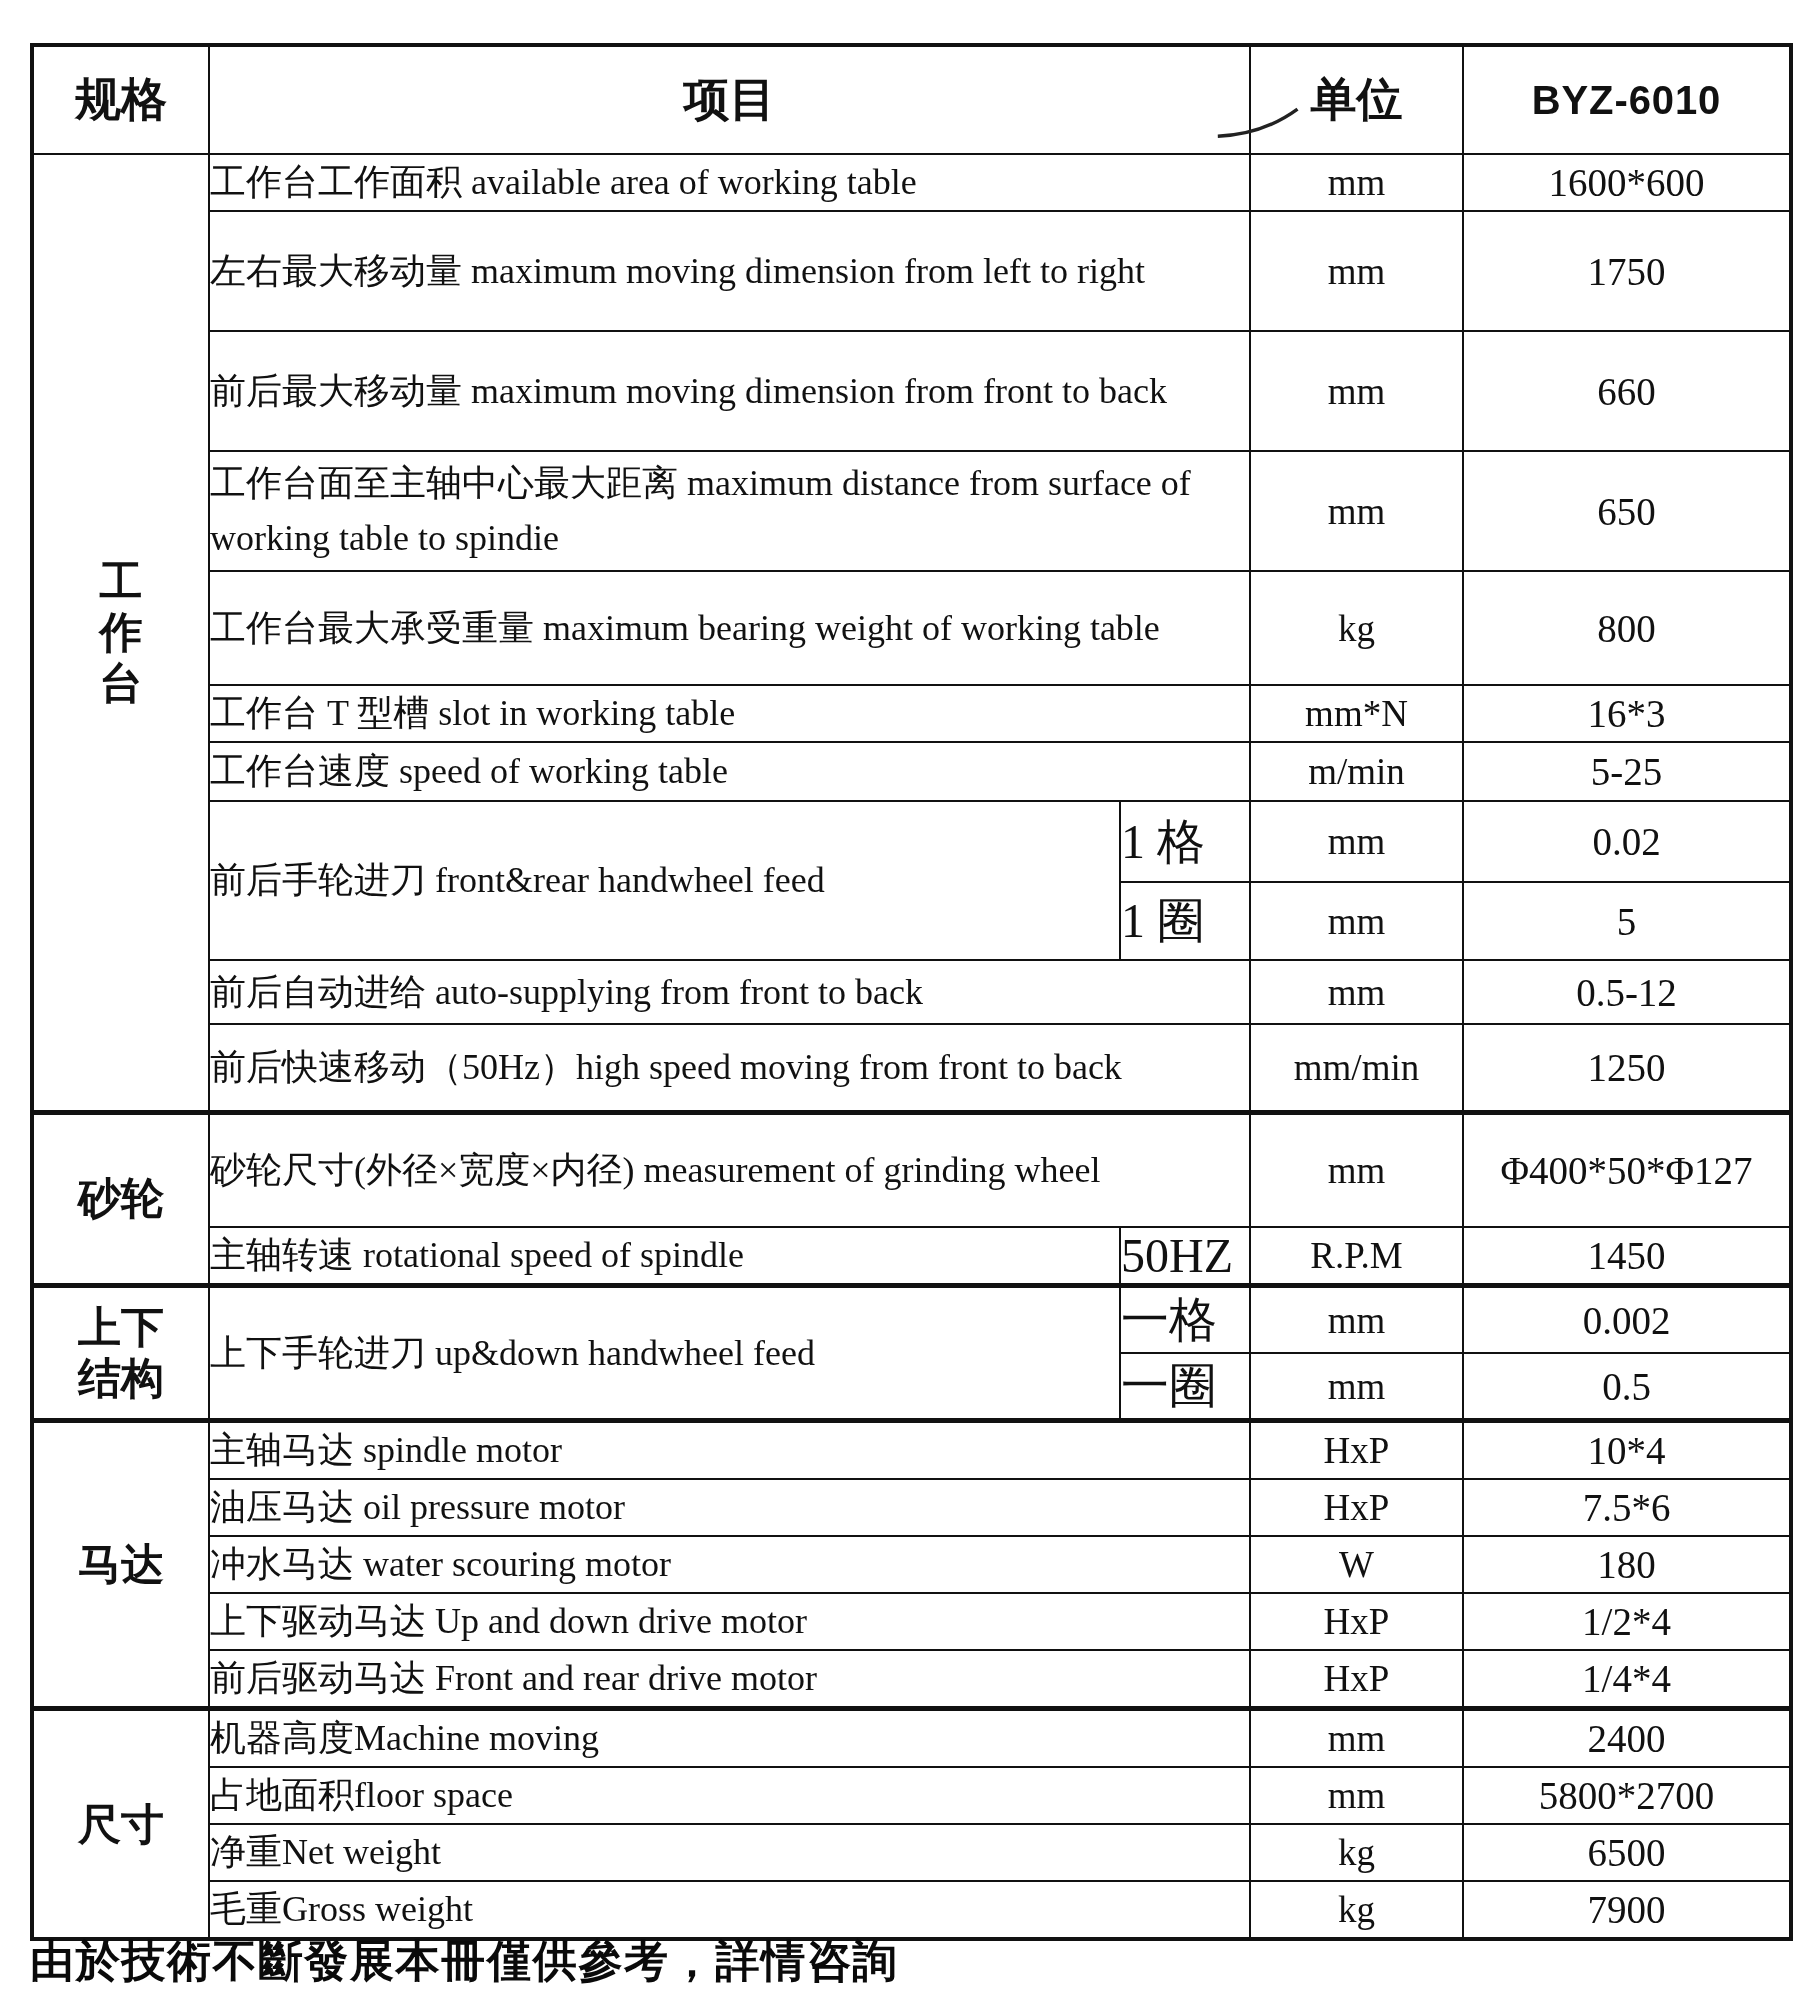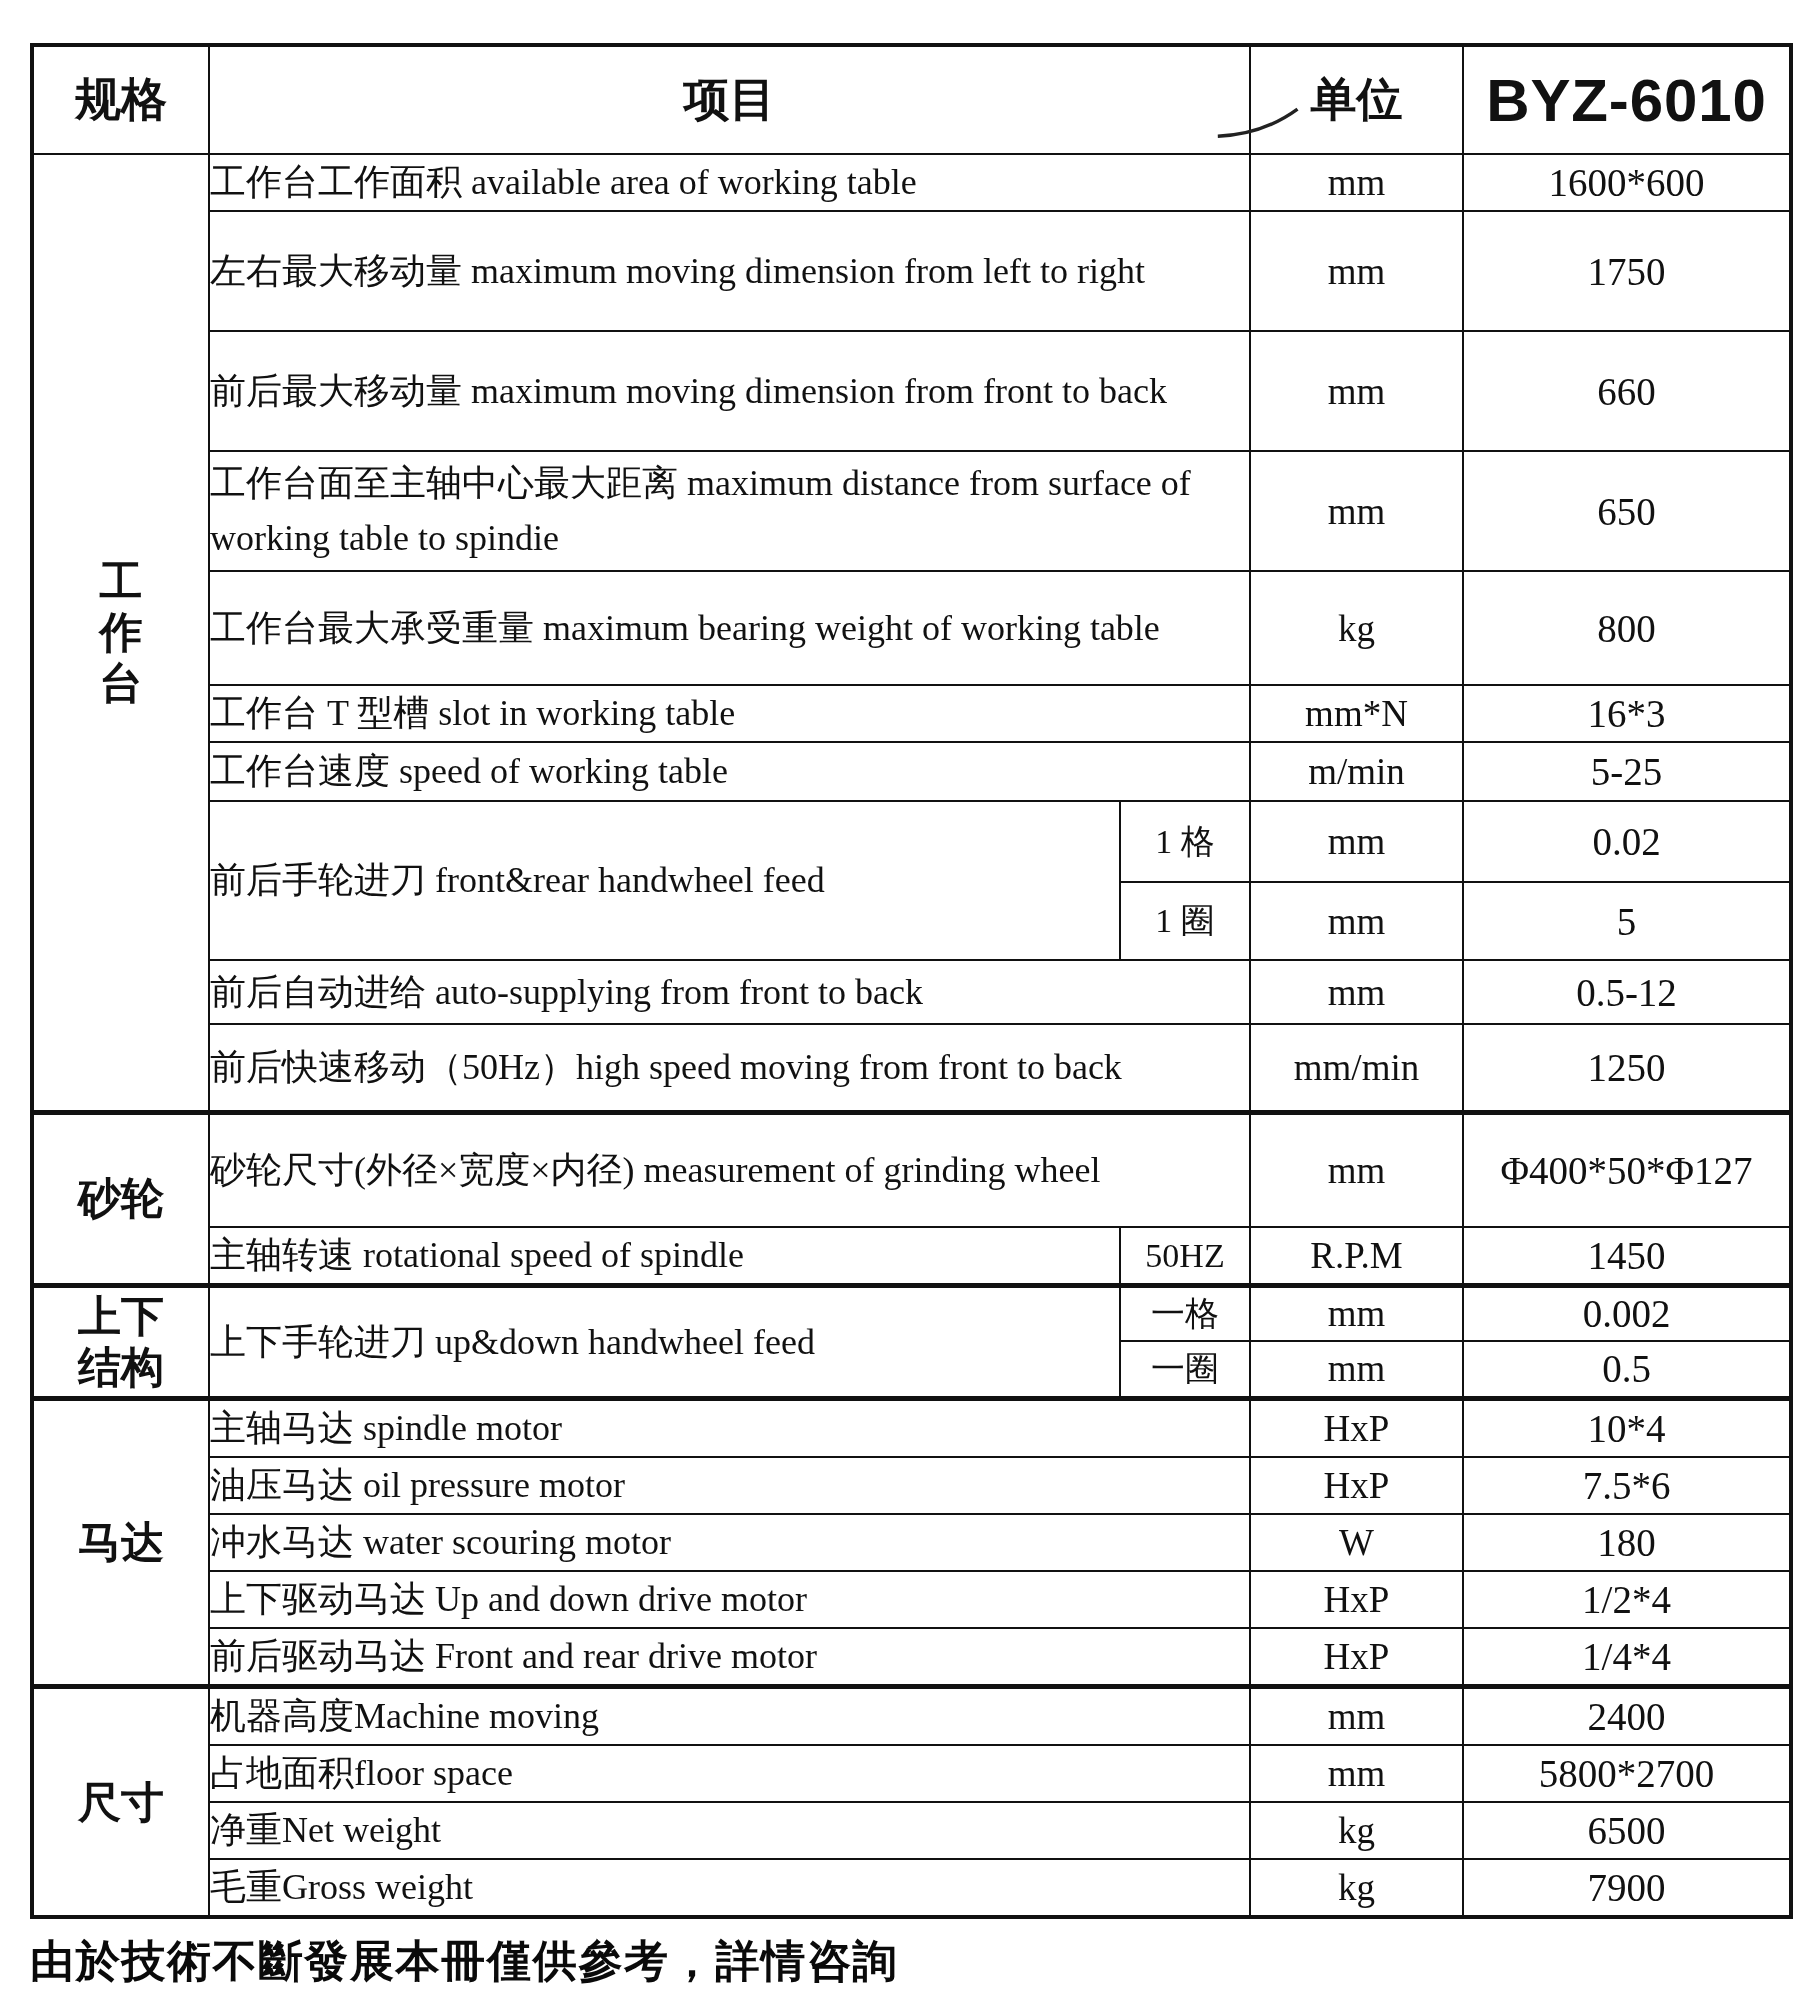--- a/index.html
+++ b/index.html
@@ -22,32 +22,32 @@
     vertical-align:middle;
     overflow:hidden;
   }
   thead th { border-bottom:6px solid #111; }
   tr.group-start td { border-top:5.1px solid #111; }
 
   th.hdr {
     font-family:"Liberation Sans","DejaVu Sans",sans-serif;
     font-weight:bold; font-size:46px; text-align:center;
   }
-  th.hdr-model { font-size:60px; letter-spacing:0.9px;margin-left:40px; }
+  th.hdr-model { font-size:40px; letter-spacing:0.9px;margin-left:40px; }
 
   td.cell-group {
     font-family:"Liberation Sans","DejaVu Sans",sans-serif;
     font-weight:bold; font-size:43px; text-align:center;
     white-space:pre-line; line-height:1.18;
   }
   td.cell-item {
     text-align:left; font-size:36px; line-height:55px;
     padding:3.4px 12px 3.4px 24px;
   }
-  td.cell-sub  { text-align:center; font-size:34px; }
+  td.cell-sub  { text-align:left; font-size:48px; }
   td.cell-unit { text-align:center; font-size:37px; }
   td.cell-value{ text-align:center; font-size:39px; }
 
   
   tr.h66 {height:56px;} tr.h69 {height:59px;} tr.h64 {height:55px;}
   tr.h67 {height:57px;} tr.h68 {height:58px;} tr.h91 {height:78px;}
   tr.h92 {height:64px;} tr.h95 {height:81px;} tr.h103{height:88px;}
   tr.h128{height:109px;} tr.h133{height:120px;} tr.h134{height:114px;}
   tr.h135{height:115px;}
 

